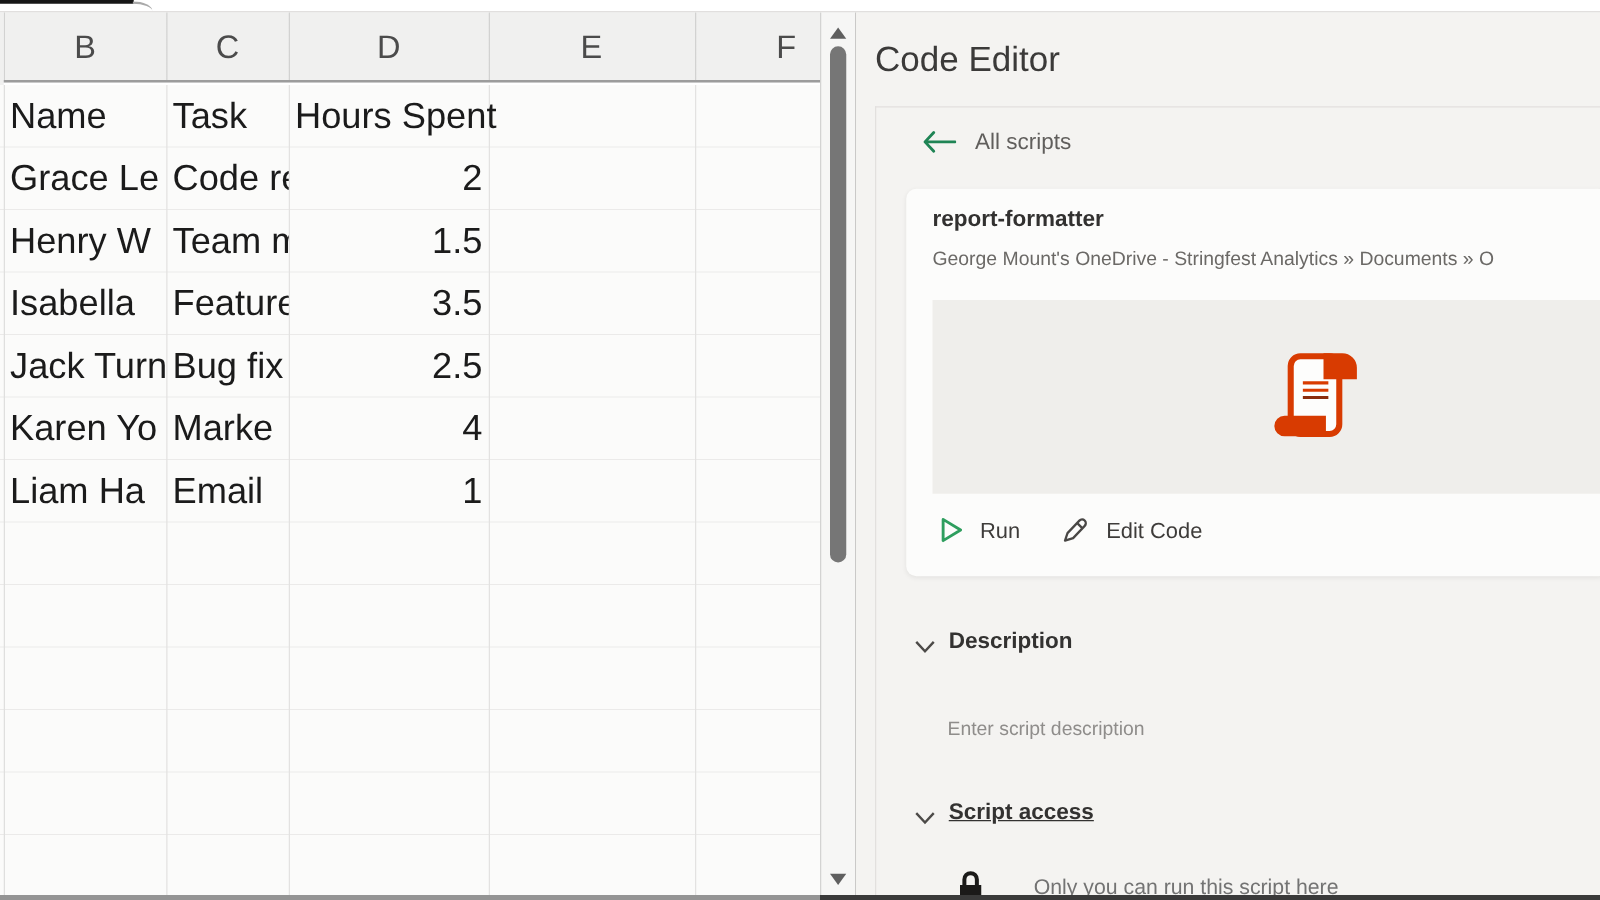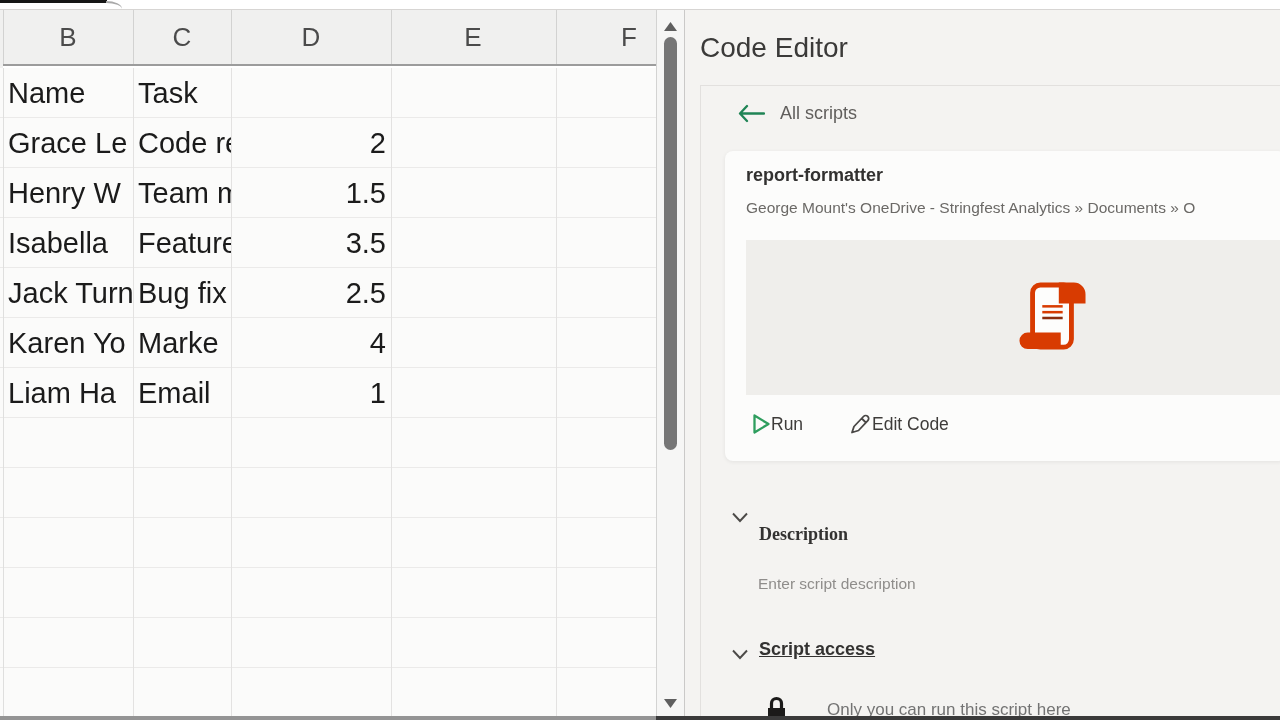--- a/index.html
+++ b/index.html
@@ -60,30 +60,30 @@
     cursor:pointer; }
   #back-label { font-size:18px; color:#605e5c; }
 
   #script-card { position:absolute; left:24px; top:65px; width:561px; height:310px;
     background:#fcfcfb; border-radius:8px; box-shadow:0 1px 4px rgba(0,0,0,0.07); }
   #script-name { position:absolute; left:21px; top:14px; font-size:18px; font-weight:700; color:#323130; }
   #script-location { position:absolute; left:21px; top:48px; font-size:15.5px; color:#6b6966;
     white-space:nowrap; width:540px; overflow:hidden; }
   #script-thumb { position:absolute; left:21px; top:89px; width:540px; height:155px; background:#efeeeb; }
   #scroll-icon { position:absolute; left:272px; top:42px; }
-  .card-btn { position:absolute; top:258px; display:flex; align-items:center; 
+  .card-btn { position:absolute; top:258px; display:flex; align-items:center; gap:13px;
     height:30px; cursor:pointer; }
   #run-button { left:27px; }
   #edit-button { left:123px; }
   .card-btn .btn-label { font-size:17.5px; color:#3e3c3a; }
 
   .section-chevron { position:absolute; left:30px; width:18px; height:15px; }
   .section-label { position:absolute; left:58px; font-size:18px; font-weight:700; color:#333231; }
   #desc-chevron   { top:424px; }
-  #desc-label     { top:438px;font-family:Liberation Serif, serif; }
+  #desc-label     { top:416px; }
   #desc-placeholder { position:absolute; left:57px; top:489px; font-size:15.5px; color:#8f8d8b; }
   #access-chevron { top:561px; }
   #access-label   { top:553px;text-decoration:underline; }
   #lock-icon { position:absolute; left:62px; top:608px; }
   #access-note { position:absolute; left:126px; top:614px; font-size:17px; color:#737373; white-space:nowrap; }
 
   
   #bottom-bar-left  { position:absolute; left:0;   top:716px; width:656px; height:4px; background:#949494; z-index:60; }
   #bottom-bar-right { position:absolute; left:656px; top:716px; width:624px; height:4px; background:#3a3a3a; z-index:60; }
 </style>
@@ -103,20 +103,21 @@
     <div class="col-letter" style="left:291px">D</div>
     <div class="col-letter" style="left:453px">E</div>
     <div class="col-letter" style="left:609px">F</div>
   </div>
   <div id="row-header-sliver"></div>
 
   <div id="sheet-body">
     <div class="sheet-row" style="top:0">
       <span class="c-name">Name</span>
       <span class="c-task">Task</span>
+      <span class="c-hours-header">Hours Spent</span>
     </div>
     <div class="sheet-row" style="top:50px">
       <span class="c-name">Grace Le</span>
       <span class="c-task">Code re</span>
       <span class="c-hours">2</span>
     </div>
     <div class="sheet-row" style="top:100px">
       <span class="c-name">Henry W</span>
       <span class="c-task">Team m</span>
       <span class="c-hours">1.5</span>

